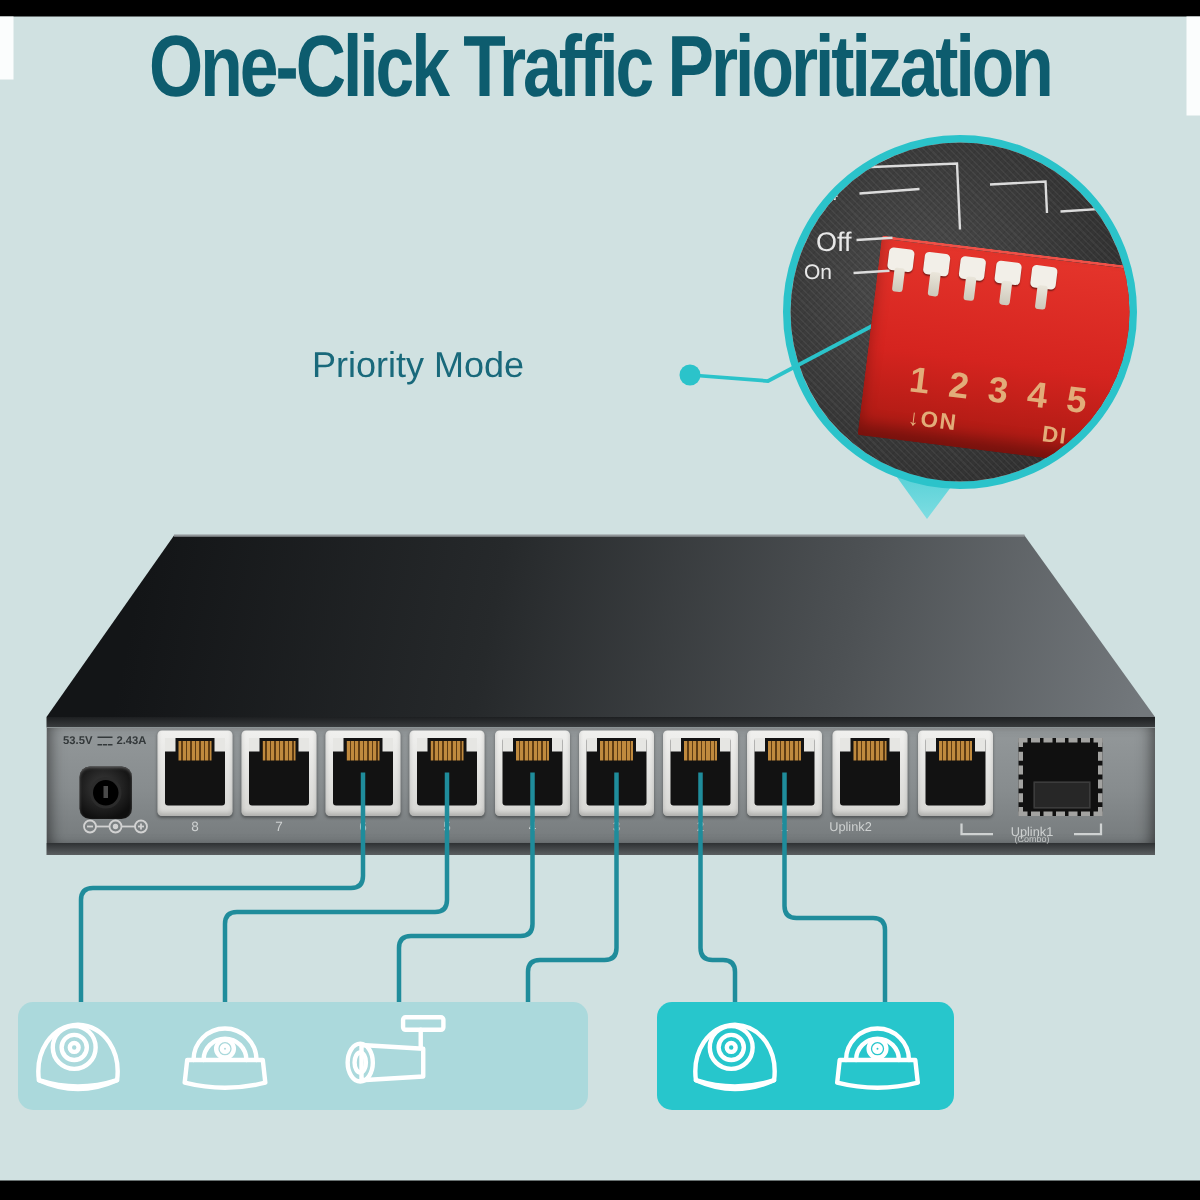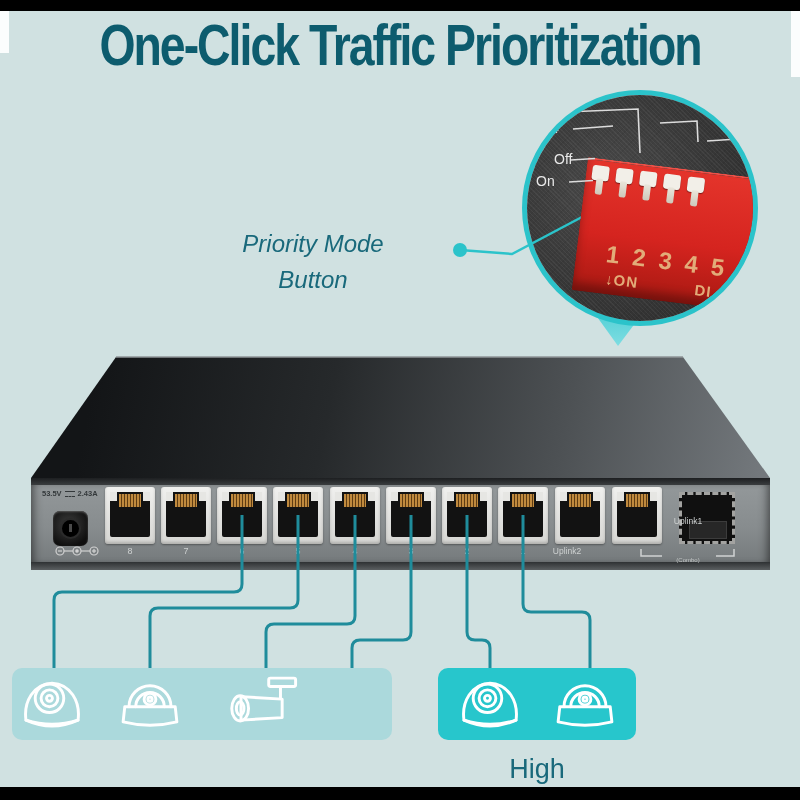--- a/index.html
+++ b/index.html
@@ -9,22 +9,22 @@
   
   #bar-top{left:0;top:0;width:800px;height:11px;background:#000;}
   #bar-bottom{left:0;top:787px;width:800px;height:13px;background:#000;}
   #sliver-l{left:0;top:11px;width:9px;height:42px;background:#fbfdfd;}
   #sliver-r{left:791px;top:11px;width:9px;height:66px;background:#fbfdfd;}
   
   #title{left:0;top:14px;width:800px;text-align:center;font-size:58px;font-weight:bold;
          color:var(--title);letter-spacing:-2.5px;line-height:1.08;
          transform:scaleX(.8);transform-origin:center;white-space:nowrap;}
   
-  #callout-text{left:208px;top:226px;width:210px;text-align:center;color:var(--label);
-                font-size:24px;line-height:36px;font-style:italic;}
+  #callout-text{left:208px;top:226px;width:210px;text-align:left;color:var(--label);
+                font-size:24px;line-height:36px;}
   
   #inset-circle{left:522px;top:90px;width:226px;height:226px;border-radius:50%;
                 border:5px solid var(--accent);}
   #inset-clip{position:absolute;inset:0;border-radius:50%;overflow:hidden;
               background:radial-gradient(circle at 38% 42%, #4b4b4b, #373737 55%, #2a2a2a 95%);}
   #inset-clip::after{content:'';position:absolute;inset:0;
      background:repeating-linear-gradient(45deg,rgba(255,255,255,.05) 0 1px,transparent 1px 3px),
                 repeating-linear-gradient(-45deg,rgba(0,0,0,.06) 0 1px,transparent 1px 4px);}
   .inset-lbl{position:absolute;color:#e8e8e8;z-index:3;}
   #dip-block{position:absolute;left:61px;top:62px;width:185px;height:132px;z-index:2;
@@ -214,40 +214,40 @@
 
   <div class="plabel" style="left:105px">8</div>
   <div class="plabel" style="left:161px">7</div>
   <div class="plabel" style="left:217px">6</div>
   <div class="plabel" style="left:273px">5</div>
   <div class="plabel" style="left:330px">4</div>
   <div class="plabel" style="left:386px">3</div>
   <div class="plabel" style="left:442px">2</div>
   <div class="plabel" style="left:498px">1</div>
   <div class="plabel" style="left:542px;font-size:8.5px">Uplink2</div>
-  <div class="plabel" style="left:652px;width:72px;top:516px;font-size:8.5px">Uplink1</div>
+  <div class="plabel" style="left:652px;width:72px;top:549px;font-size:8.5px">Uplink1</div>
   <div class="plabel" style="left:652px;width:72px;top:557px;font-size:6px;color:#c4c7c7">(Combo)</div>
   <svg class="overlay" width="800" height="800">
     <path d="M641 549 L641 556 L662 556 M716 556 L734 556 L734 549" stroke="#cfd2d2" stroke-width="1.5" fill="none"></path>
   </svg>
 
   <div class="abs" id="inset-circle">
     <div id="inset-clip">
       <svg width="226" height="226" style="position:absolute;left:0;top:0;z-index:3">
         <g stroke="#dcdcdc" stroke-width="1.6" fill="none">
           <line x1="46" y1="34" x2="86" y2="31"></line>
           <line x1="44" y1="65" x2="68" y2="63.5"></line>
           <line x1="42" y1="87" x2="66" y2="85.5"></line>
           <polyline points="38,17 111,14 113,58"></polyline>
           <polyline points="133,28 170,26 171,47"></polyline>
           <polyline points="180,46 226,43"></polyline>
         </g>
       </svg>
       <div class="inset-lbl" style="left:13px;top:26px;font-size:13px">5-4</div>
-      <div class="inset-lbl" style="left:27px;top:56px;font-size:14px">Off</div>
+      <div class="inset-lbl" style="left:17px;top:56px;font-size:18px">Off</div>
       <div class="inset-lbl" style="left:9px;top:78px;font-size:14px">On</div>
       <div id="dip-block">
         <div class="tgl" style="left:6px"></div>
         <div class="tgl" style="left:30px"></div>
         <div class="tgl" style="left:54px"></div>
         <div class="tgl" style="left:78px"></div>
         <div class="tgl" style="left:102px"></div>
         <div id="dip-numbers">
           <span>1</span>
           <span>2</span>
@@ -291,21 +291,19 @@
   <svg class="cam" style="left:448px;top:673px" width="84" height="59" viewBox="0 0 100 70">
       <use href="#sym-dome-eyeball"></use>
     </svg>
   <svg class="cam" style="left:543px;top:673px" width="84" height="59" viewBox="0 0 100 70">
       <use href="#sym-dome"></use>
     </svg>
 
   <div class="abs" id="title">One-Click Traffic Prioritization</div>
   <div class="abs" id="callout-text">
     <div>Priority Mode</div>
-    <div>Button</div>
   </div>
-  <div class="grp-label" style="left:477px">High</div>
 
   <div class="abs" id="bar-top"></div>
   <div class="abs" id="bar-bottom"></div>
   <div class="abs" id="sliver-l"></div>
   <div class="abs" id="sliver-r"></div>
 </div>
 
 </body></html>

